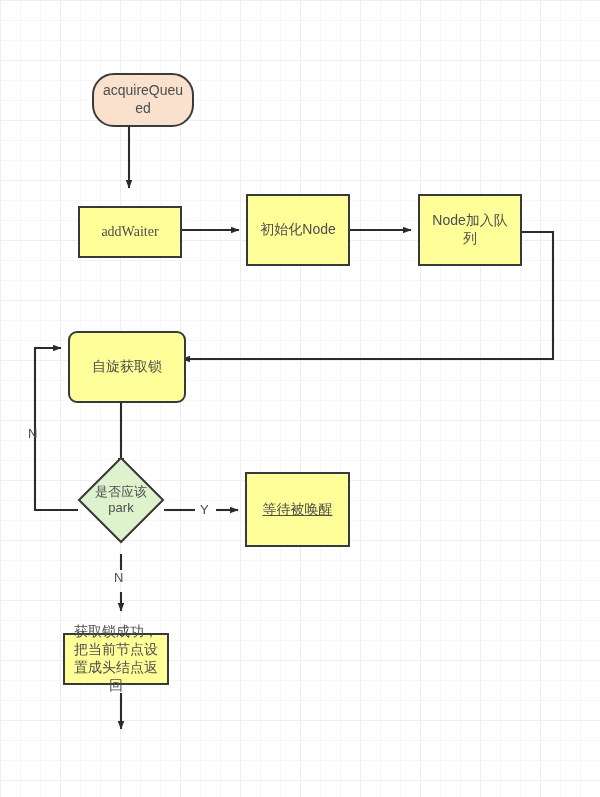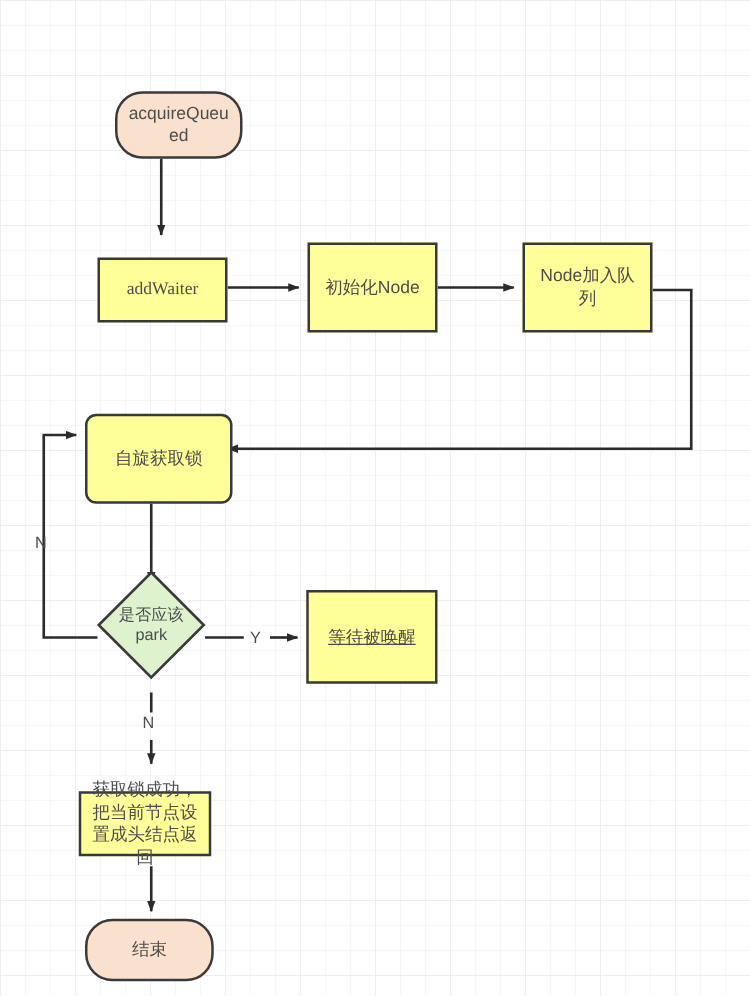--- a/index.html
+++ b/index.html
@@ -182,23 +182,20 @@
     <span class="node-text">等待被唤醒</span>
   </div>
 
   <div class="node node-process" style="left:63px; top:633px; width:106px; height:52px;">
     <span class="node-text">获取锁成功，
 把当前节点设
 置成头结点返
 回</span>
   </div>
 
-  <div class="node node-terminator" style="left:68px; top:735px; width:103px; height:50px;">
-    <span class="node-text">结束</span>
-  </div>
 
   <div class="edge-label" style="left:200px; top:502px;">Y</div>
 
   <div class="edge-label" style="left:28px; top:426px;">N</div>
 
   <div class="edge-label" style="left:114px; top:570px;">N</div>
 
 </div>
 
 </body></html>

